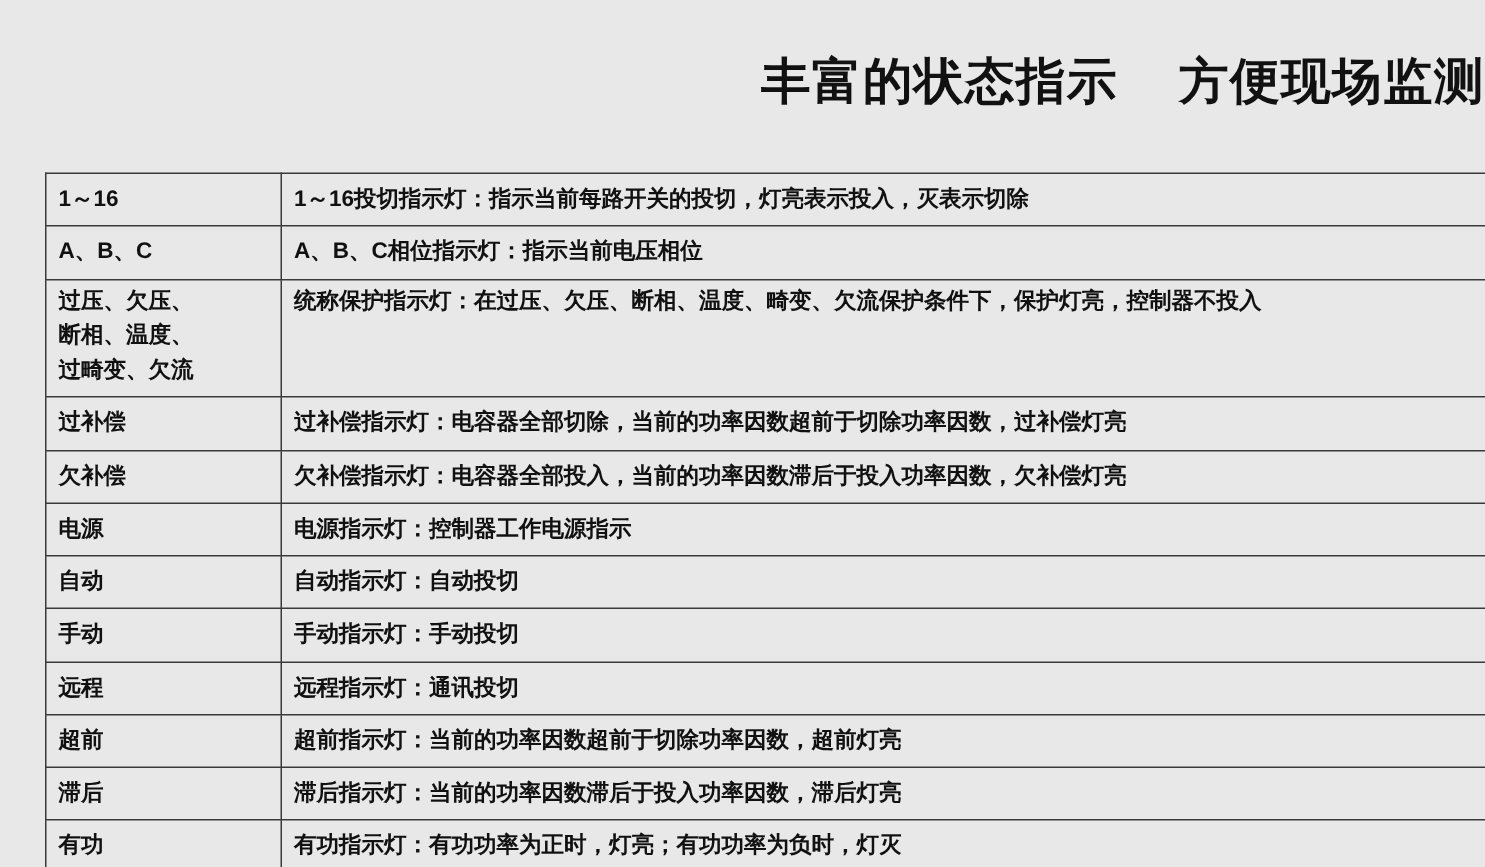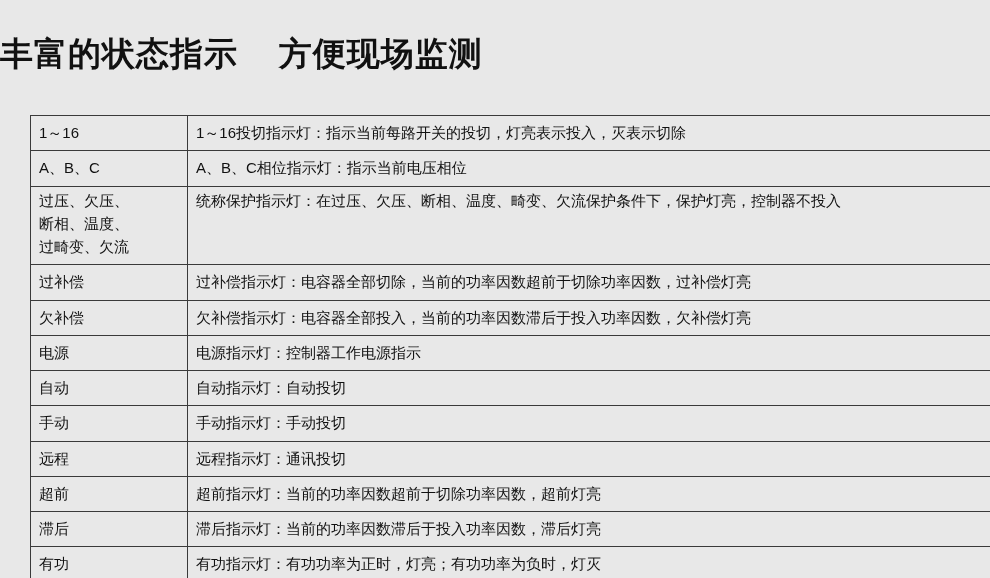--- a/index.html
+++ b/index.html
@@ -14,21 +14,21 @@
     color: #000;
     overflow: hidden;
   }
   .page {
     position: relative;
     width: 990px;
     height: 578px;
     box-sizing: border-box;
   }
   .title {
-    text-align: left;
+    text-align: right;
     font-size: 33px;
     font-weight: bold;
     letter-spacing: 1px;
     padding-top: 32px;
     padding-bottom: 8px;
     color: #111;
     white-space: pre;
   }
   .table-wrap {
     margin: 30px 30px 0 30px;
@@ -39,20 +39,21 @@
     table-layout: fixed;
     background: #e8e8e8;
   }
   table.spec td {
     border: 1px solid #3a3a3a;
     padding: 5px 8px 6px 8px;
     font-size: 15px;
     line-height: 1.55;
     vertical-align: middle;
     color: #111;
+    font-weight: bold;
   }
   table.spec td.label {
     width: 140px;
     white-space: pre-line;
   }
   table.spec td.desc {
     width: 790px;
   }
   tr.tall td {
     vertical-align: top;

